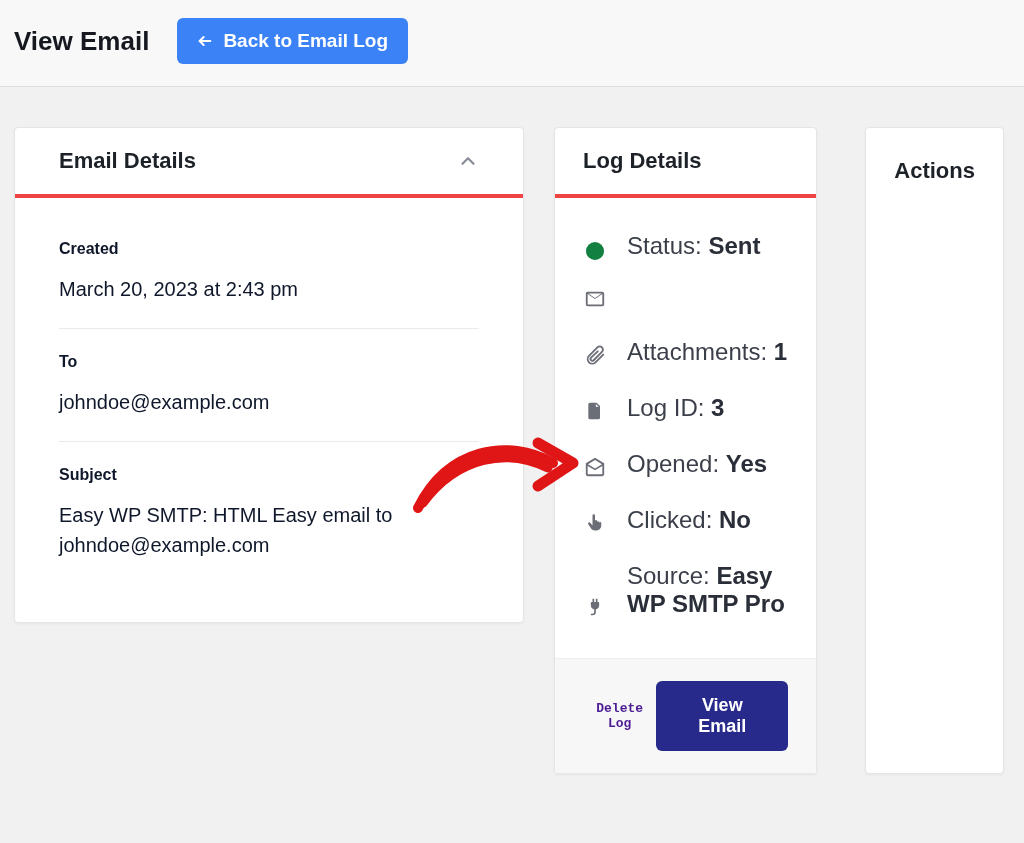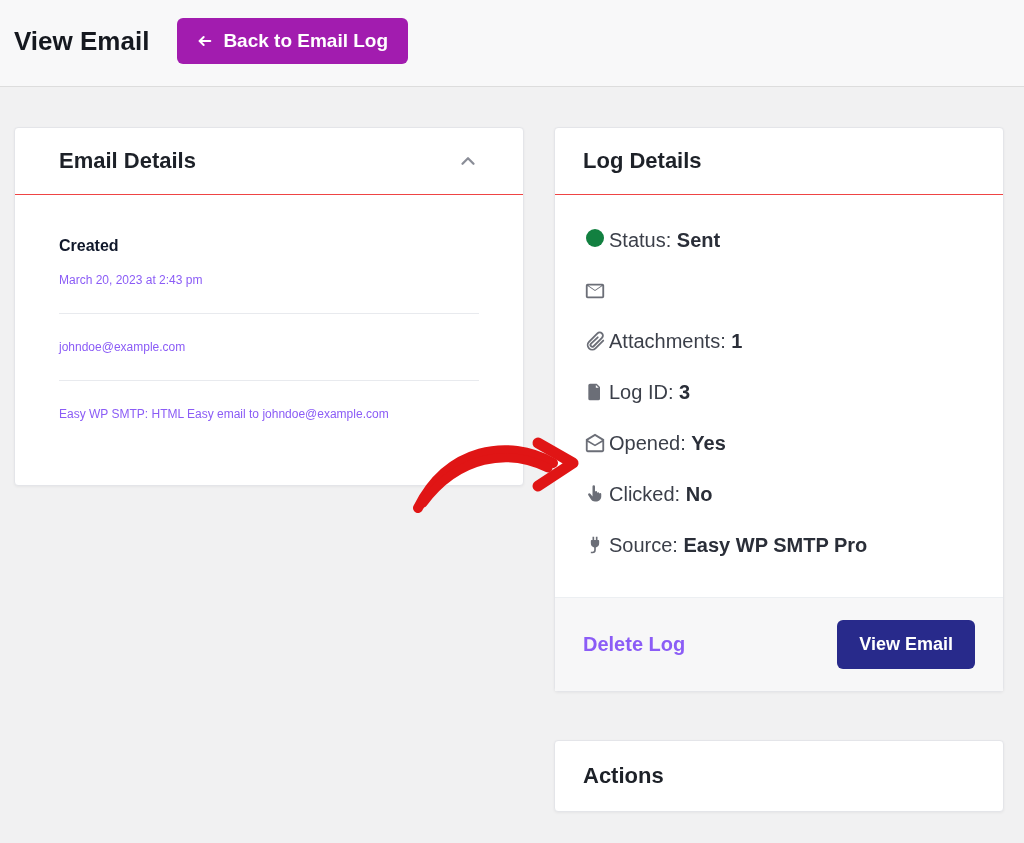--- a/index.html
+++ b/index.html
@@ -10,21 +10,21 @@
     gap: 28px;
     padding: 18px 14px 22px 14px;
     border-bottom: 1px solid #ddd;
     background: #f8f8f9;
   }
   .header h1 { font-size: 26px; font-weight: 700; color: #15181f; }
   .btn-back {
     display: inline-flex;
     align-items: center;
     gap: 10px;
-    background: #a21caf;
+    background: #3b82f6;
     color: #fff;
     border: none;
     border-radius: 6px;
     padding: 12px 20px;
     font-size: 19px;
     font-weight: 600;
     cursor: pointer;
   }
   .btn-back svg { width: 16px; height: 16px; }
   .content {
@@ -33,77 +33,78 @@
     padding: 40px 14px 0 14px;
     align-items: flex-start;
   }
   .card {
     background: #fff;
     border: 1px solid #e4e5e9;
     border-radius: 4px;
     box-shadow: 0 1px 3px rgba(0,0,0,0.05);
   }
   .left-card { width: 510px; }
-  .right-col { width: 450px; display: flex; flex-direction: column; gap: 48px; }
+  .right-col { width: 450px; display: flex; flex-direction: row; gap: 48px; }
   .card-header {
     display: flex;
     align-items: center;
     justify-content: space-between;
     padding: 20px 44px;
-    border-bottom: 1px solid #ef4444;
+    border-bottom: 4px solid #ef4444;
   }
   .card-header h2 { font-size: 22px; font-weight: 700; color: #1d2128; }
   .card-header .chev { color: #8a8d97; }
   .card-body { padding: 18px 44px 38px 44px; }
   .field { padding: 24px 0; border-bottom: 1px solid #e8eaee; }
   .field:last-child { border-bottom: none; }
   .field .fld-label { font-size: 16px; font-weight: 700; color: #0f172a; margin-bottom: 16px; }
-  .field .fld-value { font-size: 12px; color: #8b5cf6; line-height: 1.5; }
+  .field .fld-value { font-size: 20px; color: #0f172a; line-height: 1.5; }
   .log-card .card-header { padding: 20px 28px; }
   .log-body { padding: 20px 28px 26px 28px; }
   .log-row {
     display: flex;
-    align-items: flex-start;
-    gap: 2px;
+    align-items: flex-end;
+    gap: 20px;
     padding: 14px 0;
-    font-size: 20px;
+    font-size: 24px;
     color: #3b3f49;
   }
   .log-row .ic { width: 24px; display:flex; align-items:center; justify-content:center; color:#6b6e77; }
   .log-row .txt { flex: 1; }
   .log-row .txt b { font-weight: 700; color: #2a2e38; }
   .status-dot {
     width: 18px; height: 18px; border-radius: 50%;
     background: #128040;
     display: inline-block;
   }
   .log-footer {
     display: flex;
     align-items: center;
     justify-content: space-between;
     padding: 22px 28px;
     background: #f7f7f8;
     border-top: 1px solid #eceff2;
   }
   .btn-delete {
     background: none; border: none;
-    color: #8b5cf6; font-size: 20px; font-weight: 600;
+    color: #4c1d95; font-size: 13px; font-weight: 600;
     cursor: pointer;
+    font-family: Liberation Mono, monospace;
   }
   .btn-primary {
     background: #282a8b;
     color: #fff;
     border: none;
     border-radius: 6px;
     padding: 14px 22px;
     font-size: 18px;
     font-weight: 700;
     cursor: pointer;
   }
-  .actions-card .card-header { padding: 22px 28px; border-bottom: none; border-radius: 7px; }
+  .actions-card .card-header { padding: 30px 28px; border-bottom: none; border-radius: 7px; }
   svg { display: block; }
   .arrow-annot {
     position: absolute;
     pointer-events: none;
   }
 </style>
 </head>
 <body>
 
 <div class="header">
@@ -129,23 +130,25 @@
             <polyline points="6 15 12 9 18 15"></polyline>
           </svg>
       </span>
     </div>
     <div class="card-body">
       <div class="field">
         <div class="fld-label">Created</div>
         <div class="fld-value">March 20, 2023 at 2:43 pm</div>
       </div>
       <div class="field">
+        <div class="fld-label">To</div>
         <div class="fld-value">johndoe@example.com</div>
       </div>
       <div class="field">
+        <div class="fld-label">Subject</div>
         <div class="fld-value">Easy WP SMTP: HTML Easy email to johndoe@example.com</div>
       </div>
     </div>
   </div>
 
   <div class="right-col">
     <div class="card log-card">
       <div class="card-header">
         <h2>Log Details</h2>
       </div>

